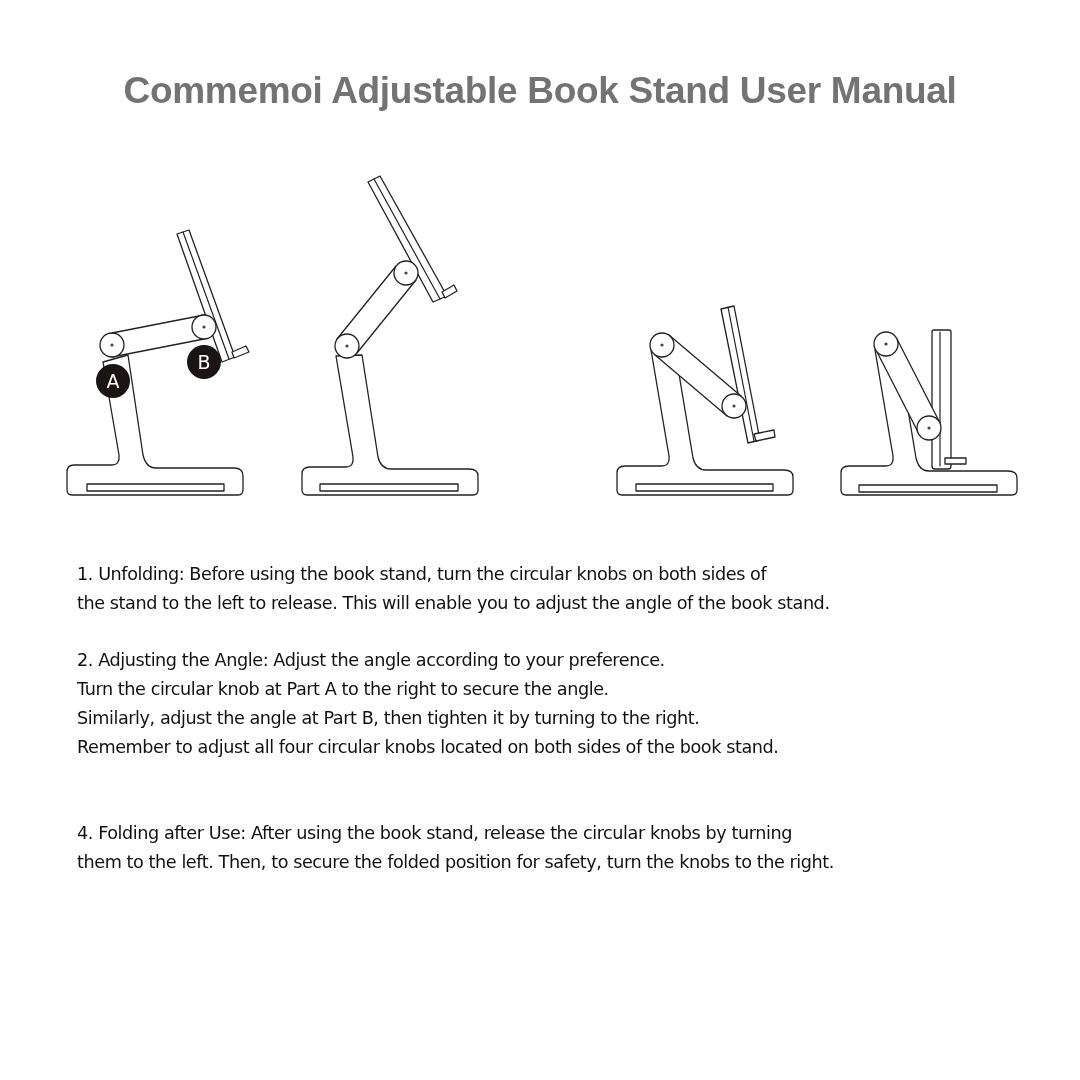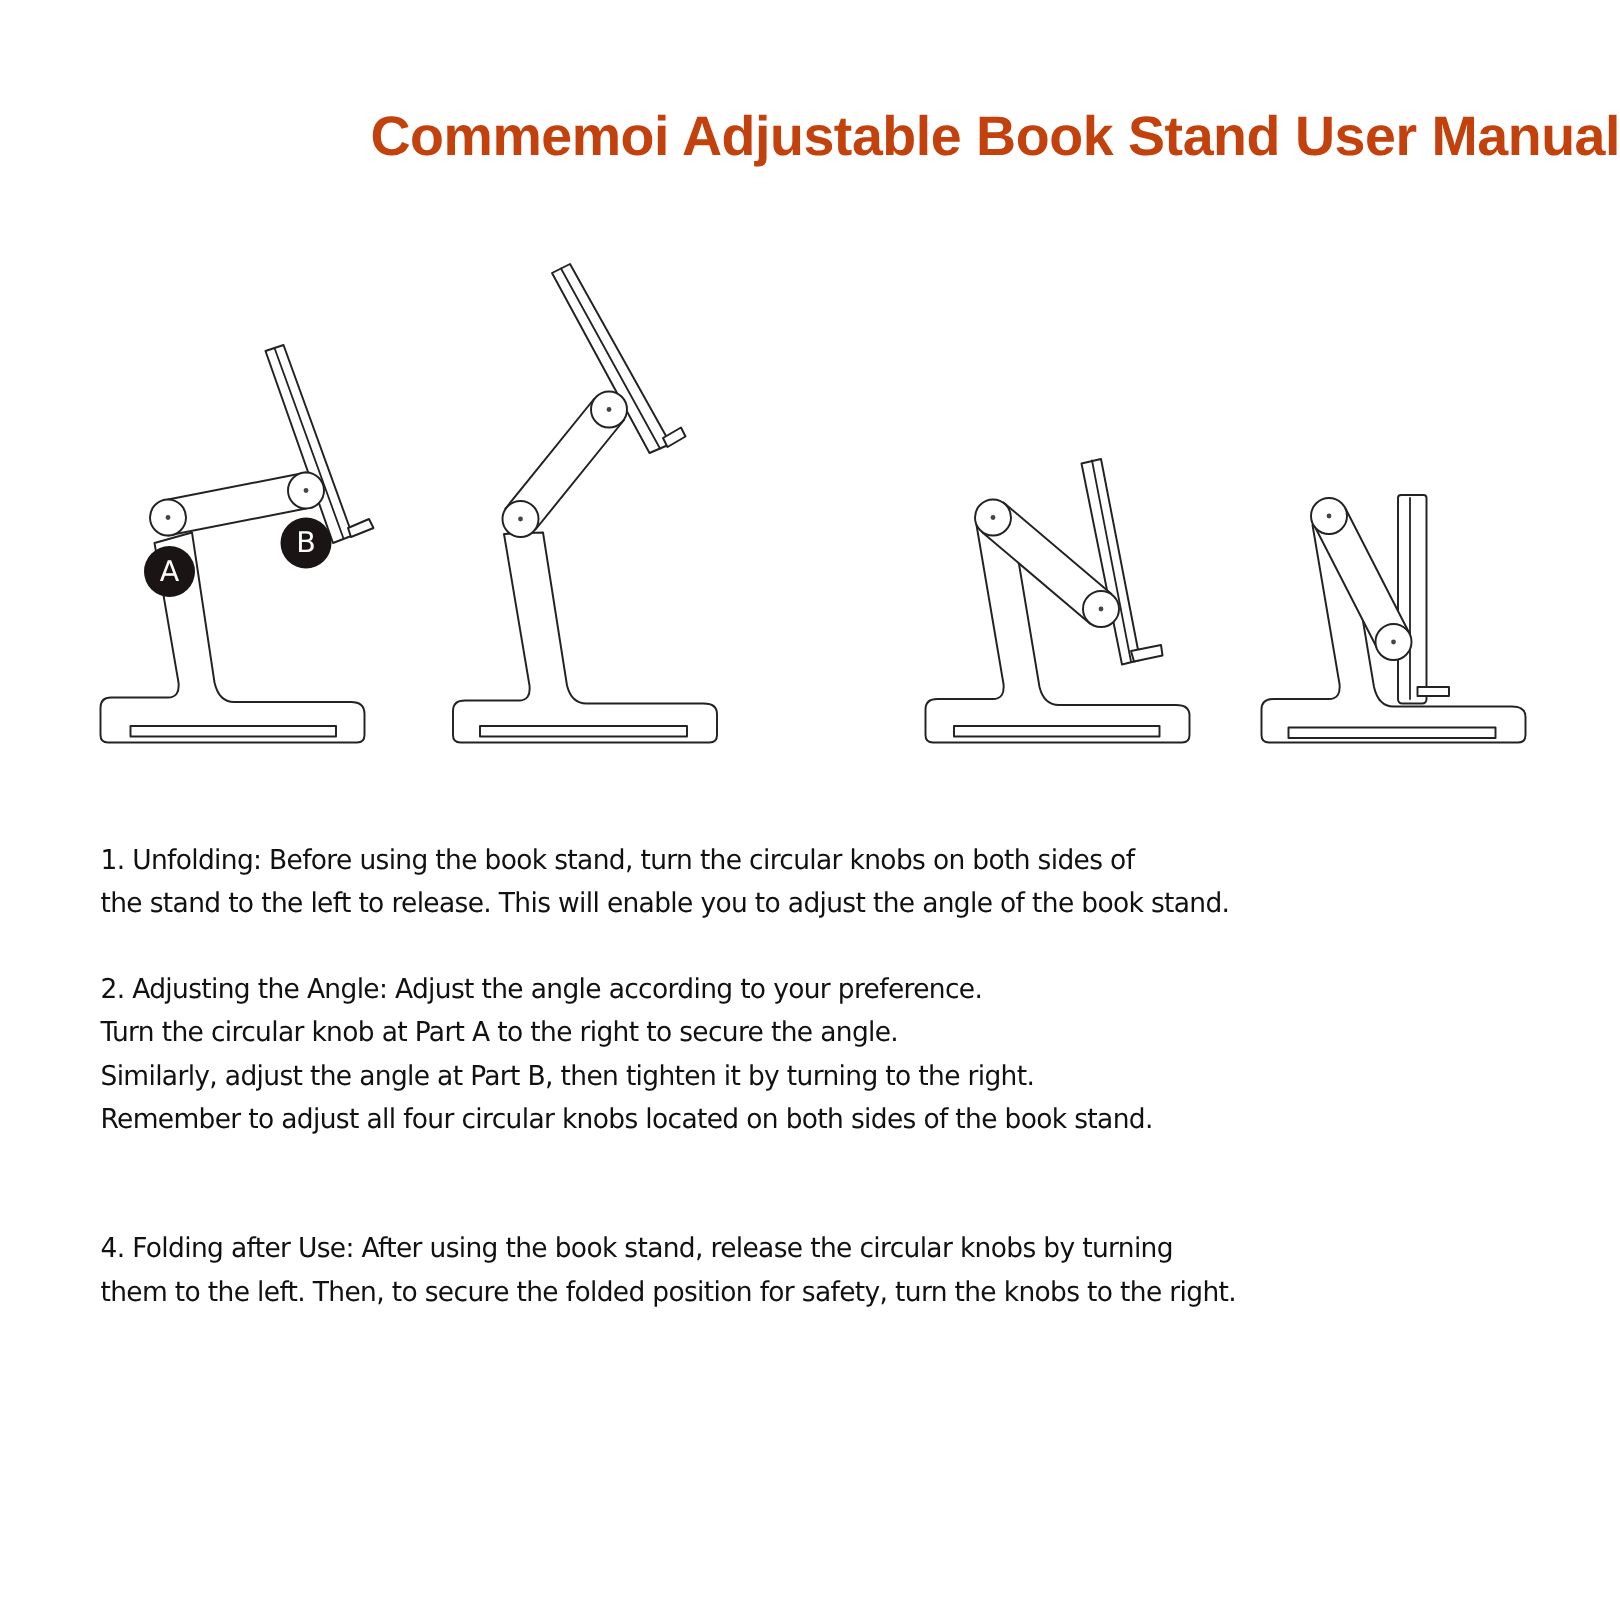--- a/index.html
+++ b/index.html
@@ -1,23 +1,23 @@
 <!DOCTYPE html>
 <html><head>
 <meta charset="utf-8">
 <style>
   html, body { margin: 0; padding: 0; background: #ffffff; }
   body { width: 1080px; height: 1080px; position: relative; overflow: hidden; font-family: "DejaVu Sans", sans-serif; color: #111; }
   .title {
-    position: absolute; left: 0; top: 68px; width: 1080px; text-align: right;
+    position: absolute; left: 0; top: 68px; width: 1080px; text-align: center;
     font-family: "Liberation Sans", sans-serif; font-weight: bold; font-size: 37px;
-    letter-spacing: -0.3px; color: #c2410c; margin: 0; line-height: 46px;
+    letter-spacing: -0.3px; color: #737373; margin: 0; line-height: 46px;
   }
   .figures { position: absolute; left: 0; top: 0; width: 1080px; height: 540px; }
-  .instructions { position: absolute; left: 67px; top: 560px; width: 990px; }
+  .instructions { position: absolute; left: 77px; top: 560px; width: 990px; }
   .line {
     font-family: "DejaVu Sans", sans-serif; font-size: 18.2px; line-height: 28.7px;
     white-space: nowrap; letter-spacing: -0.45px; word-spacing: 0px; color: #111;
     transform: scaleX(0.97); transform-origin: left center;
   }
   .gap { height: 29px; }
 </style>
 </head>
 <body>
 

